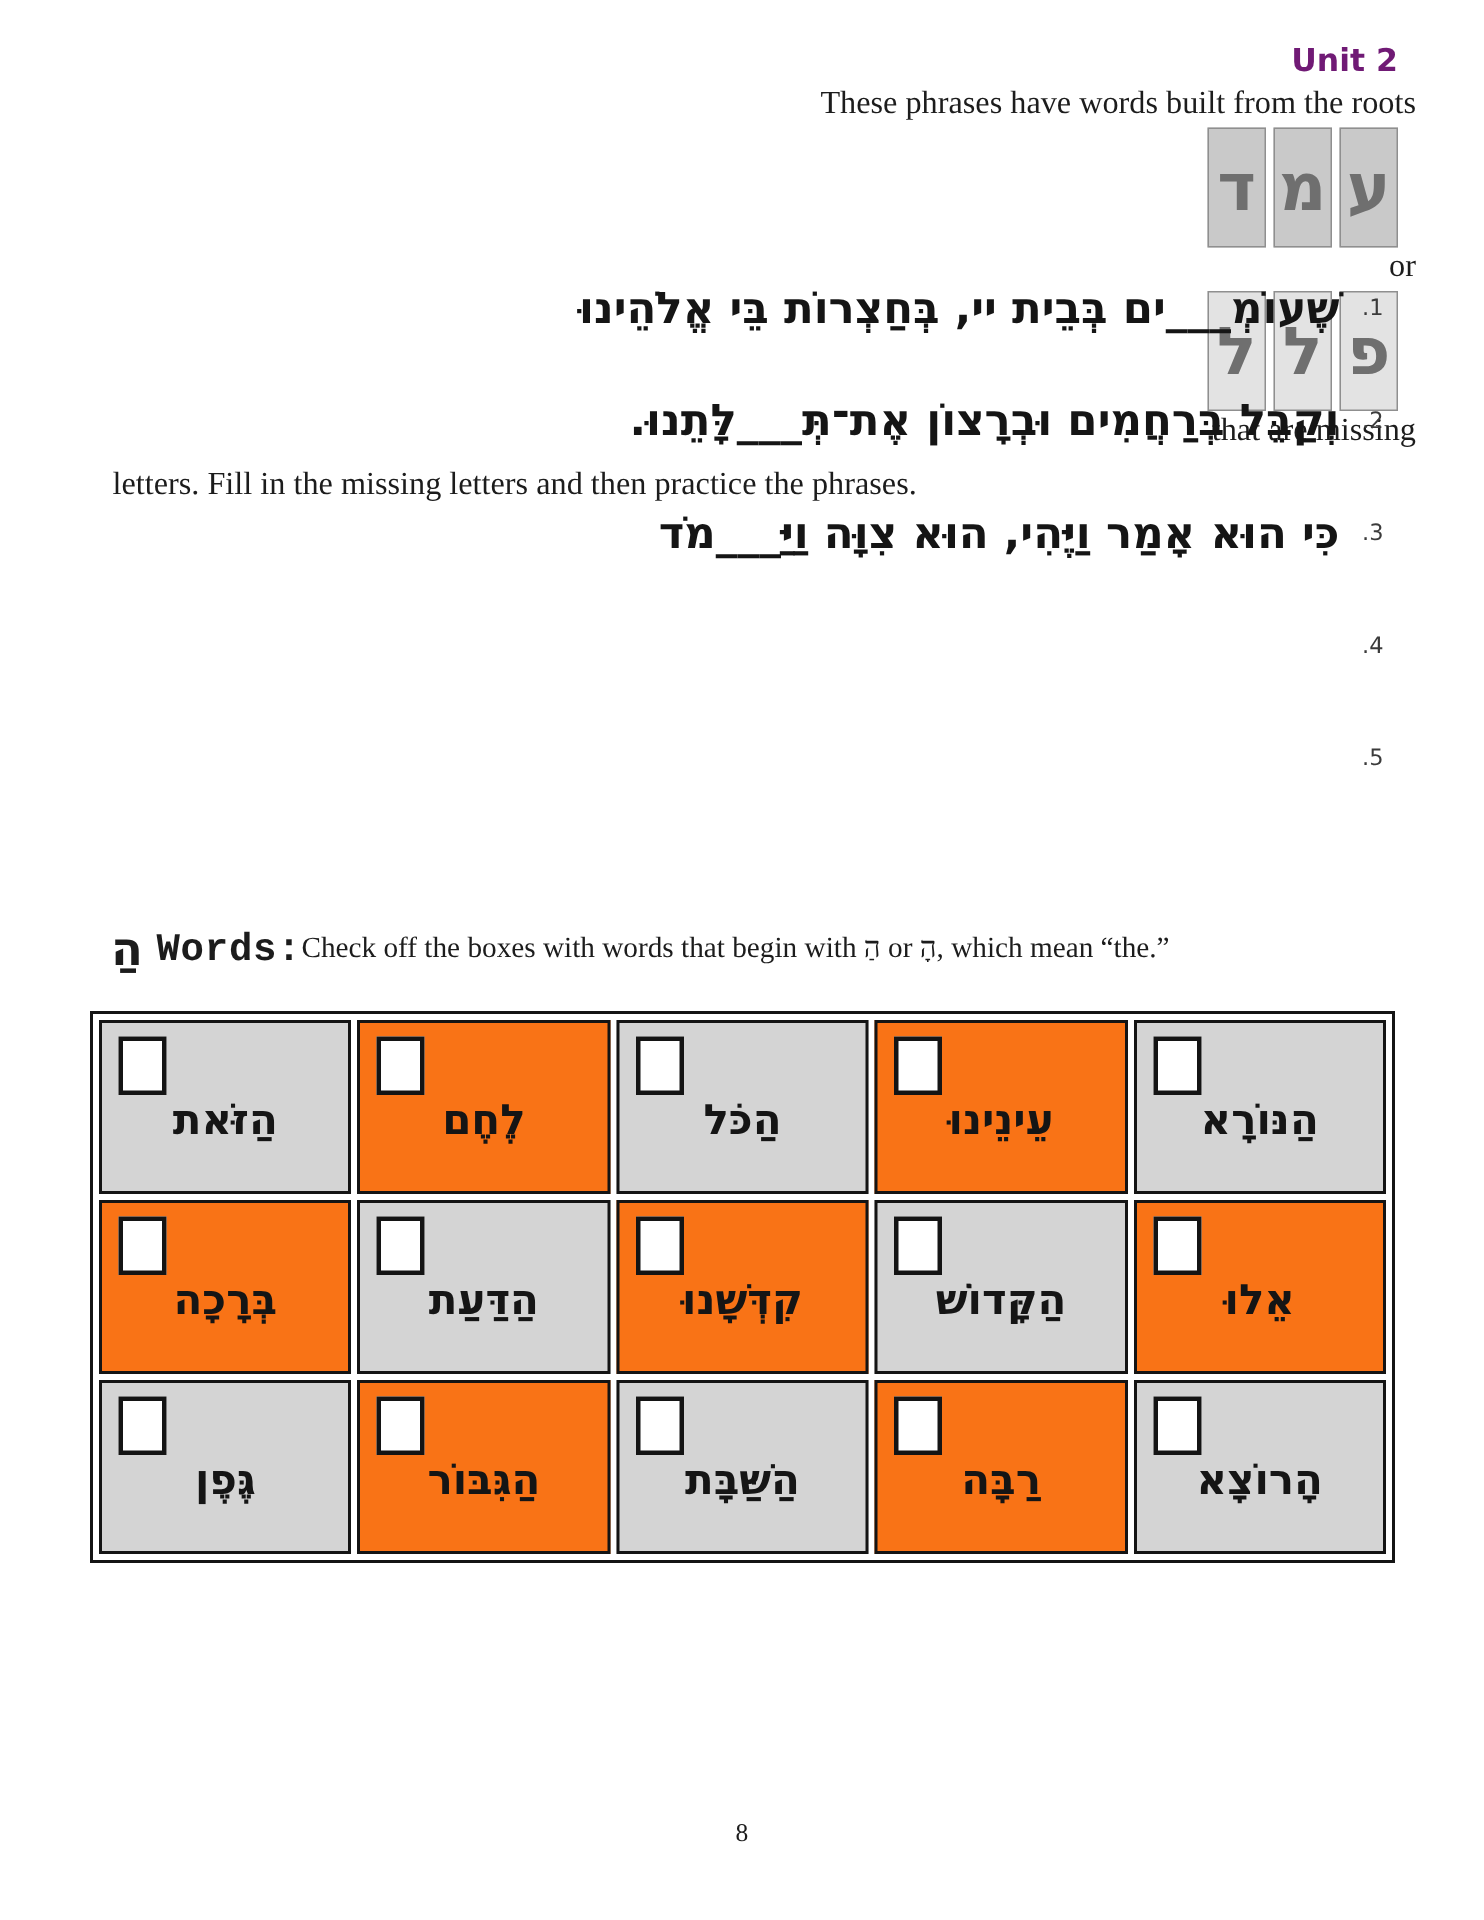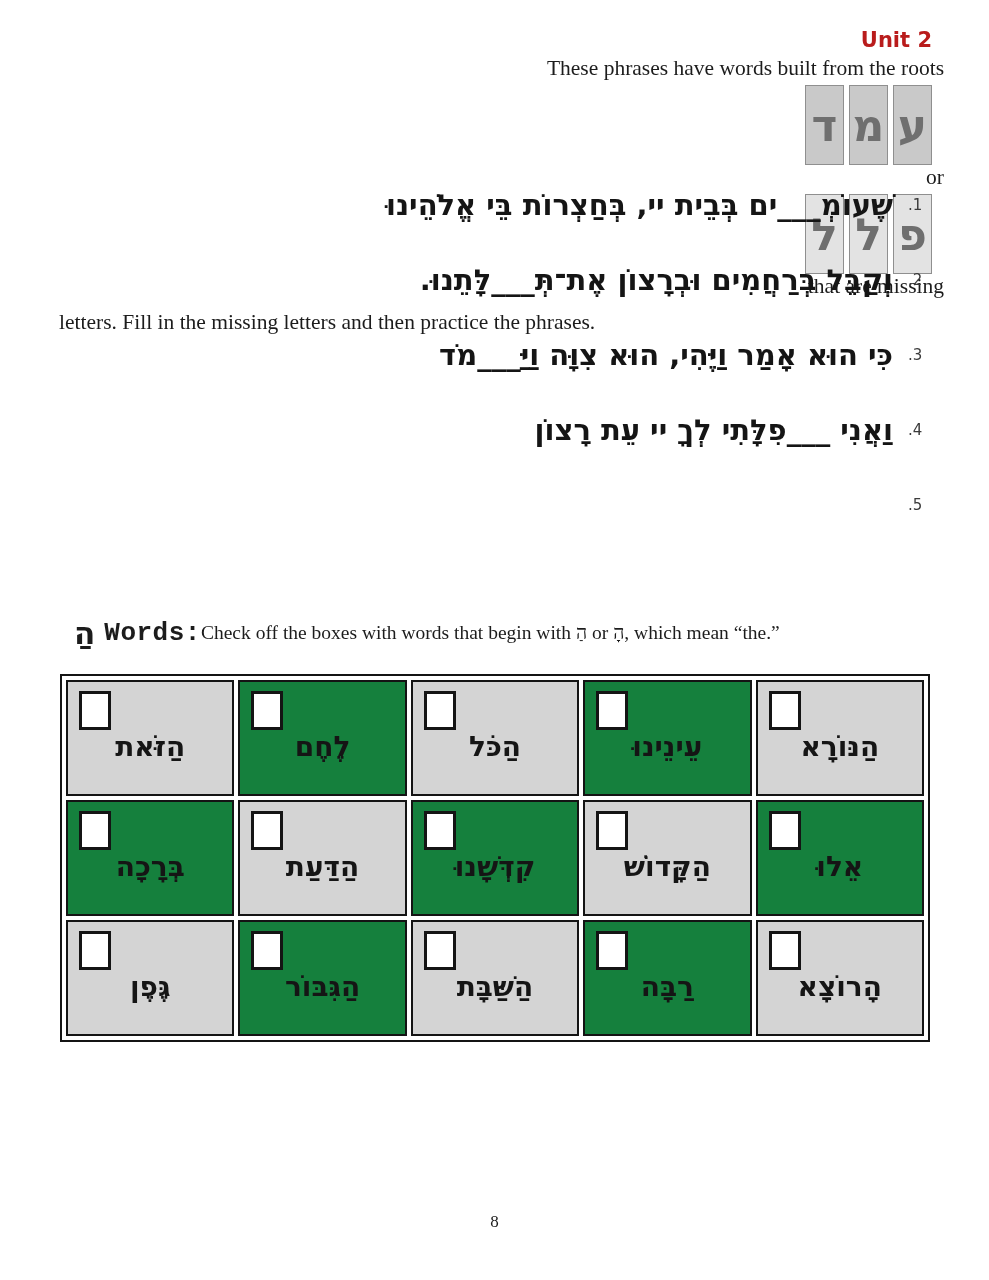--- a/index.html
+++ b/index.html
@@ -3,34 +3,34 @@
 <meta charset="utf-8">
 <style>
   html,body { margin:0; padding:0; }
   body {
     width:989px; height:1280px; background:#ffffff; position:relative;
     font-family:"Liberation Serif","DejaVu Sans",serif; color:#1c1c1c;
     overflow:hidden;
   }
   .unit-label {
     position:absolute; top:28px; right:57px;
-    font-family:"DejaVu Sans",sans-serif; font-weight:bold; font-size:21px; color:#b91c1c;
+    font-family:"DejaVu Sans",sans-serif; font-weight:bold; font-size:21px; color:#701a75;
   }
   .intro { position:absolute; left:59px; top:56px; width:885px; }
   .intro-line1 { display:flex; align-items:flex-end;flex-direction:column; }
   .intro-line1 .txt { font-size:21.5px; padding-bottom:4px; white-space:nowrap; }
   .root-boxes { display:flex; gap:5px; margin:0 12px; }
   .root-box {
     width:37px; height:78px; display:flex; align-items:center; justify-content:center;
     border:1px solid #8f8f8f; font-family:"DejaVu Sans",sans-serif; font-weight:bold;
     font-size:44px; color:#6f6f6f;
   }
   .root-amad .root-box { background:#c9c9c9; }
   .root-palal .root-box { background:#e3e3e3; }
-  .intro-line2 { font-size:21.5px; margin-top:7px; }
+  .intro-line2 { font-size:21.5px; margin-top:7px;margin-left:16px; }
 
   .phrases { position:absolute; top:167px; left:60px; width:870px; }
   .phrase-row { display:flex; justify-content:flex-end; align-items:center; height:75px; }
   .phrase-text {
     font-family:"DejaVu Sans",sans-serif; font-weight:bold; font-size:29px;
     direction:rtl; unicode-bidi:isolate; color:#151515;
   }
   .phrase-num {
     font-family:"DejaVu Sans",sans-serif; font-size:15px; color:#3b3b3b;
     margin-left:15px; width:22px; text-align:left;
@@ -41,21 +41,21 @@
   .words-title { font-family:Liberation Mono, monospace; font-weight:bold; font-size:26px; margin-left:9px; letter-spacing:0.5px; }
   .hay-instruction { font-size:19.5px; font-family:"Liberation Serif","DejaVu Sans",serif; }
 
   table.words-grid {
     position:absolute; top:674px; left:60px; width:870px;
     border-collapse:separate; border-spacing:4px; background:#ffffff;
     border:2px solid #141414; table-layout:fixed;
   }
   table.words-grid td { border:2px solid #141414; height:112px; vertical-align:top; padding:0; }
   td.shaded { background:#d4d4d4; }
-  td.plain  { background:#15803d; }
+  td.plain  { background:#f97316; }
   .checkbox {
     width:26px; height:33px; border:3px solid #141414; background:#ffffff;
     margin:9px 0 0 11px;
   }
   .cell-word {
     text-align:center; font-family:"DejaVu Sans",sans-serif; font-weight:bold;
     font-size:28px; margin-top:0px; direction:rtl; unicode-bidi:isolate; color:#151515;
   }
   .page-number {
     position:absolute; bottom:48px; left:0; width:100%; text-align:center; font-size:17px;
@@ -92,21 +92,20 @@
   </div>
   <div class="phrase-row">
     <span class="phrase-text">וְקַבֵּל בְּרַחֲמִים וּבְרָצוֹן אֶת־תְּ___לָּתֵנוּ.</span>
     <span class="phrase-num">.2</span>
   </div>
   <div class="phrase-row">
     <span class="phrase-text">כִּי הוּא אָמַר וַיֶּהִי, הוּא צִוָּה וַיַּ___מֹד</span>
     <span class="phrase-num">.3</span>
   </div>
   <div class="phrase-row">
-    <span class="phrase-text">וַאֲנִי ___פִלָּתִי לְךָ יי עֵת רָצוֹן</span>
     <span class="phrase-num">.4</span>
   </div>
   <div class="phrase-row">
     <span class="phrase-num">.5</span>
   </div>
 </div>
 
 <div class="hay-header">
   <span class="hay-big">הַ</span>
   <span class="words-title">Words:</span>

